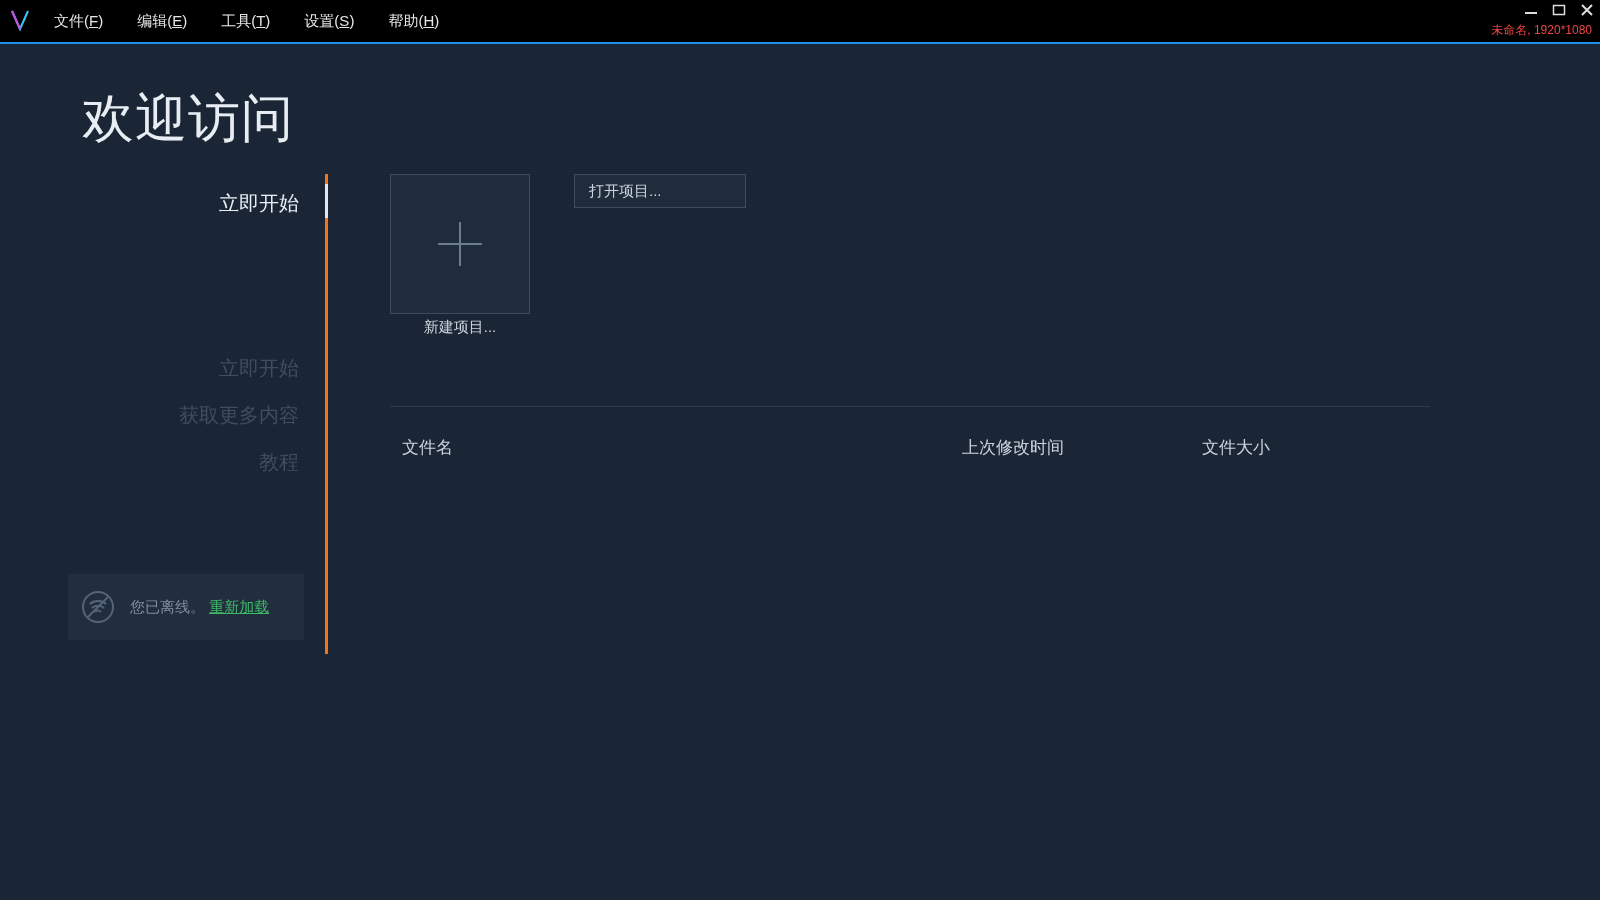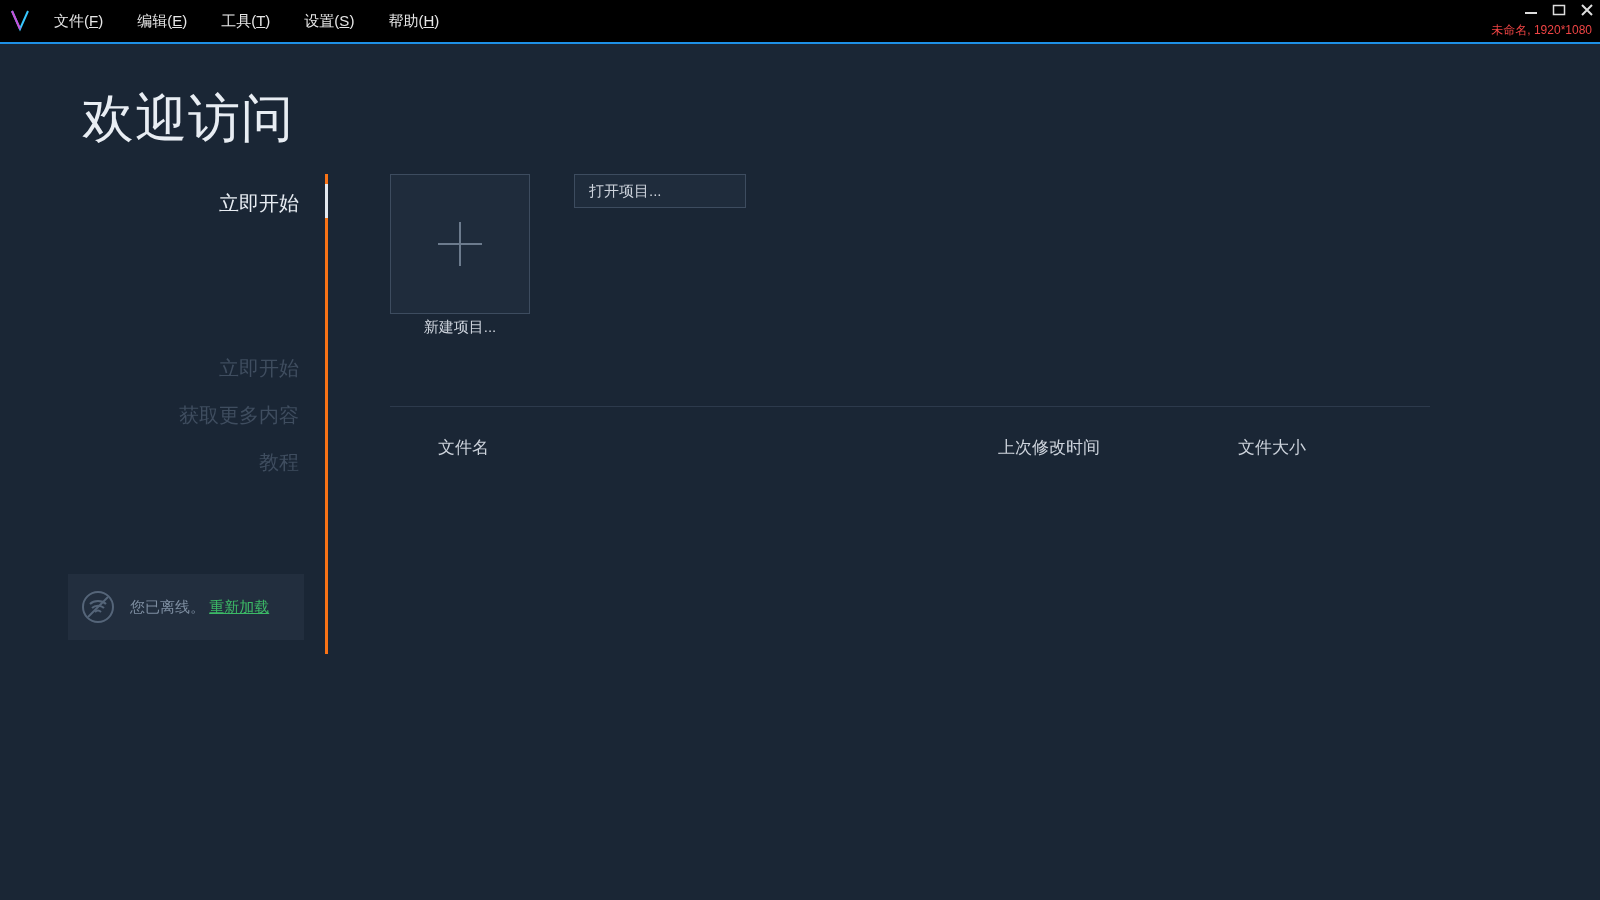--- a/index.html
+++ b/index.html
@@ -194,21 +194,21 @@
   .divider {
     position: absolute;
     left: 390px;
     top: 362px;
     width: 1040px;
     height: 1px;
     background: #2d3a4c;
   }
   .list-header {
     position: absolute;
-    left: 438px;
+    left: 402px;
     top: 392px;
     width: 1000px;
     display: flex;
     font-size: 17px;
     color: #cdd3dc;
   }
   .col-name { width: 560px; }
   .col-mod  { width: 240px; }
   .col-size { width: 180px; }
 </style>

